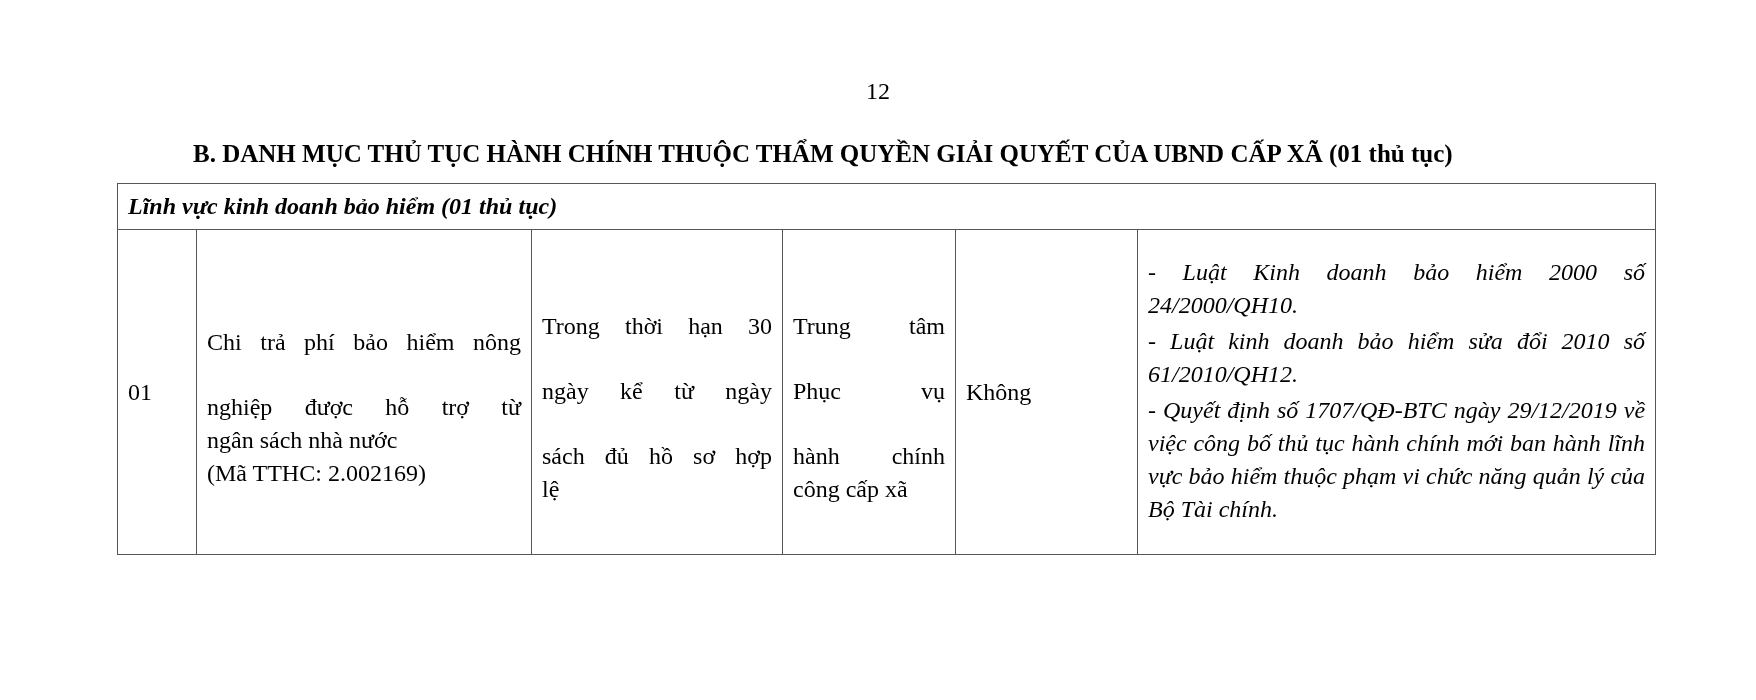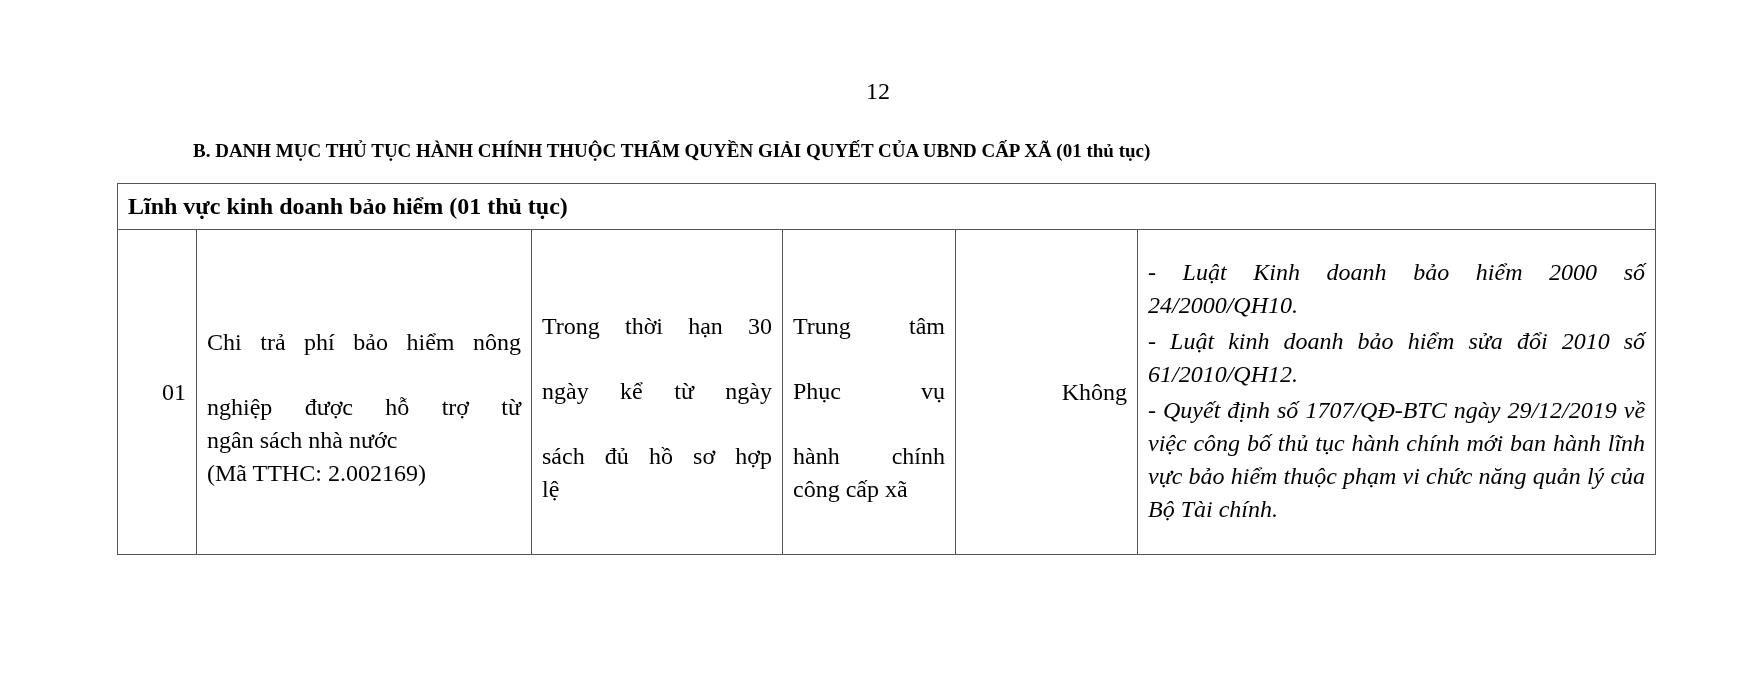--- a/index.html
+++ b/index.html
@@ -1,26 +1,26 @@
 <!DOCTYPE html>
 <html><head>
 <meta charset="utf-8">
 <style>
   html, body { margin:0; padding:0; background:#ffffff; }
   body { width:1756px; height:700px; position:relative; overflow:hidden;
          font-family:"Liberation Serif", serif; color:#000; }
   .page-number { position:absolute; left:0; width:1756px; top:78px; text-align:center; font-size:24px; }
-  .section-title { position:absolute; left:193px; top:140px; font-size:19px; font-weight:bold; white-space:nowrap; letter-spacing:0px; }
+  .section-title { position:absolute; left:193px; top:140px; font-size:25px; font-weight:bold; white-space:nowrap; letter-spacing:0px; }
   table.proc { position:absolute; left:117px; top:183px; width:1538px; border-collapse:collapse; table-layout:fixed; }
   table.proc td, table.proc th { border:1.5px solid #555; font-size:24px; line-height:33px; vertical-align:middle; padding:0 10px; }
   table.proc th { font-weight:bold; text-align:center; height:117px; }
   th .normal { font-weight:normal; }
-  td.group { font-weight:bold; height:45px; text-align:left; padding-left:10px; }
+  td.group { font-weight:bold; height:45px; text-align:left; padding-left:10px;font-style:italic; }
   tr.data td { height:324px; }
-  td.center { text-align:right; }
+  td.center { text-align:left; }
   .line { display:block; }
   .just-line { display:block; text-align:justify; text-align-last:justify;margin-top:32px; }
   .legal p { margin:0 0 3px 0; text-align:justify;font-style:italic; }
 </style>
 </head>
 <body>
 
 <div class="page-number">12</div>
 <div class="section-title">B. DANH MỤC THỦ TỤC HÀNH CHÍNH THUỘC THẨM QUYỀN GIẢI QUYẾT CỦA UBND CẤP XÃ (01 thủ tục)</div>
 

